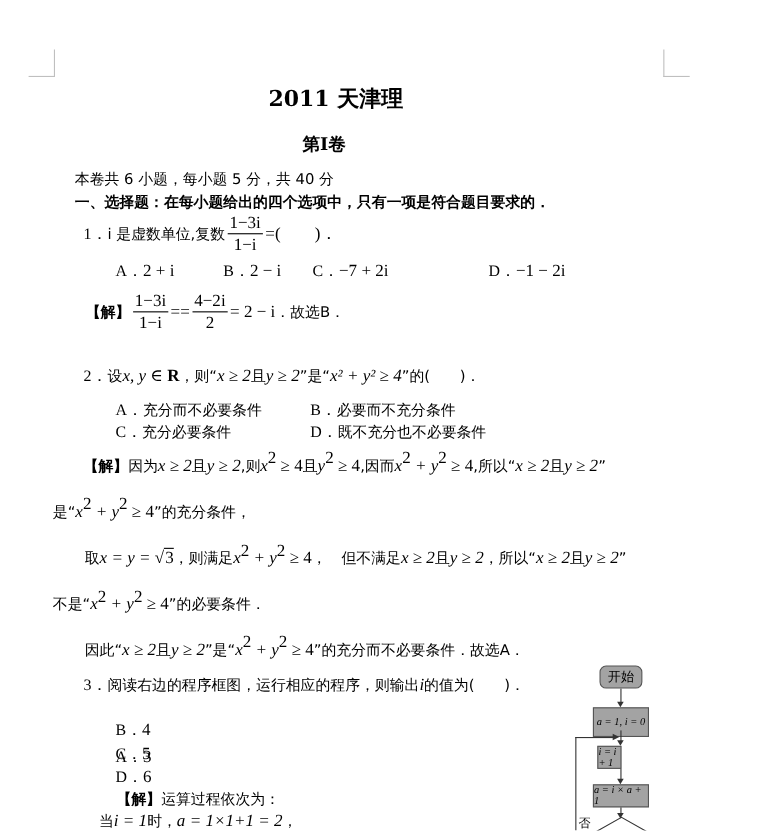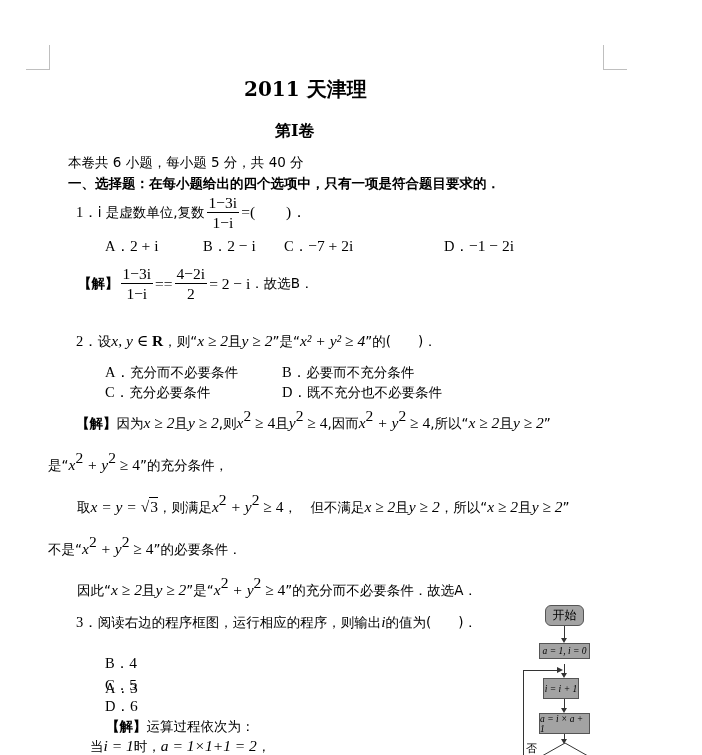--- a/index.html
+++ b/index.html
@@ -137,29 +137,29 @@
 </div>
 <div class="abs" style="left:90px; top:736px;">
   <span class="cjk">当</span><span class="mi">i = 1</span><span class="cjk">时，</span><span class="mi">a = 1×1+1 = 2</span><span class="cjk">，</span>
 </div>
 
 <div>
   <div class="fc-box round cjk" style="left:545px; top:605px; width:39px; height:21px;">开始</div>
   <div class="fc-line" style="left:564px; top:626px; width:1px; height:14px;"></div>
   <div class="fc-arrow" style="left:561px; top:638px; border-left:3px solid transparent; border-right:3px solid transparent; border-top:5px solid #333;"></div>
 
-  <div class="fc-box mi" style="left:539px; top:643px; width:51px; height:16px;">a = 1, i = 0</div>
+  <div class="fc-box mi" style="left:539px; top:643px; width:51px; height:27px;">a = 1, i = 0</div>
   <div class="fc-line" style="left:564px; top:664px; width:1px; height:11px;"></div>
   <div class="fc-arrow" style="left:561px; top:673px; border-left:3px solid transparent; border-right:3px solid transparent; border-top:5px solid #333;"></div>
 
   <div class="fc-line" style="left:523px; top:670px; width:1px; height:85px;"></div>
   <div class="fc-line" style="left:523px; top:670px; width:36px; height:1px;"></div>
   <div class="fc-arrow" style="left:557px; top:667px; border-top:3px solid transparent; border-bottom:3px solid transparent; border-left:6px solid #333;"></div>
 
-  <div class="fc-box mi" style="left:543px; top:678px; width:36px; height:21px;">i = i + 1</div>
+  <div class="fc-box mi" style="left:543px; top:678px; width:22px; height:21px;">i = i + 1</div>
   <div class="fc-line" style="left:564px; top:699px; width:1px; height:10px;"></div>
   <div class="fc-arrow" style="left:561px; top:708px; border-left:3px solid transparent; border-right:3px solid transparent; border-top:5px solid #333;"></div>
 
   <div class="fc-box mi" style="left:539px; top:713px; width:51px; height:21px;">a = i × a + 1</div>
   <div class="fc-line" style="left:564px; top:734px; width:1px; height:7px;"></div>
   <div class="fc-arrow" style="left:561px; top:739px; border-left:3px solid transparent; border-right:3px solid transparent; border-top:5px solid #333;"></div>
 
   <svg class="abs" style="left:540px; top:742px;" width="50" height="14">
     <polyline points="2,14 25,1 48,14" fill="none" stroke="#333" stroke-width="1"></polyline>
   </svg>

